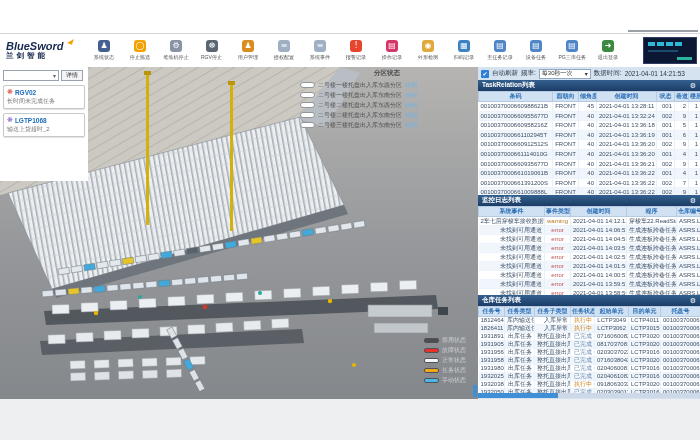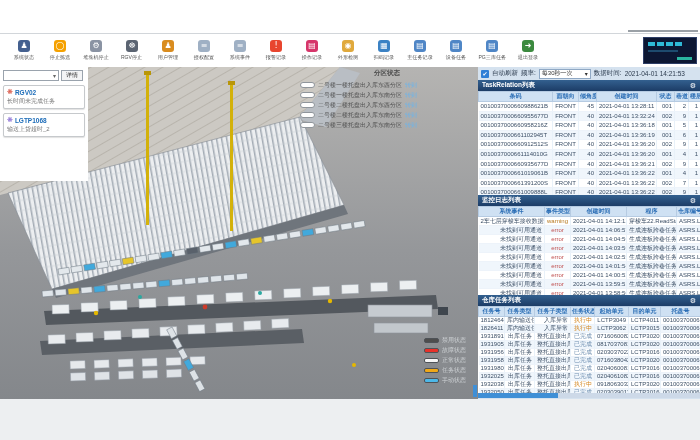--- a/index.html
+++ b/index.html
@@ -69,20 +69,25 @@
   .hscroll{height:5px;background:#cdd9e8;position:relative}
   .hthumb{position:absolute;left:0;top:0;width:80px;height:5px;background:#3f8fd6;cursor:pointer}
 </style>
 </head>
 <body>
 
 <div class="chrome-line"></div>
 
 <div class="app">
   <div class="toolbar">
+    <div class="logo">
+      <div class="logo-en">BlueSword</div>
+      <div class="logo-wedge"></div>
+      <div class="logo-cn">兰剑智能</div>
+    </div>
     <div class="tb-items">
 
         <div class="tb-item">
           <span class="tb-chip" style="background: rgb(68, 96, 143);">♟</span>
           <span class="tb-label">系统状态</span>
         </div>
 
         <div class="tb-item">
           <span class="tb-chip" style="background: rgb(245, 161, 0);">◯</span>
           <span class="tb-label">停止拣选</span>

